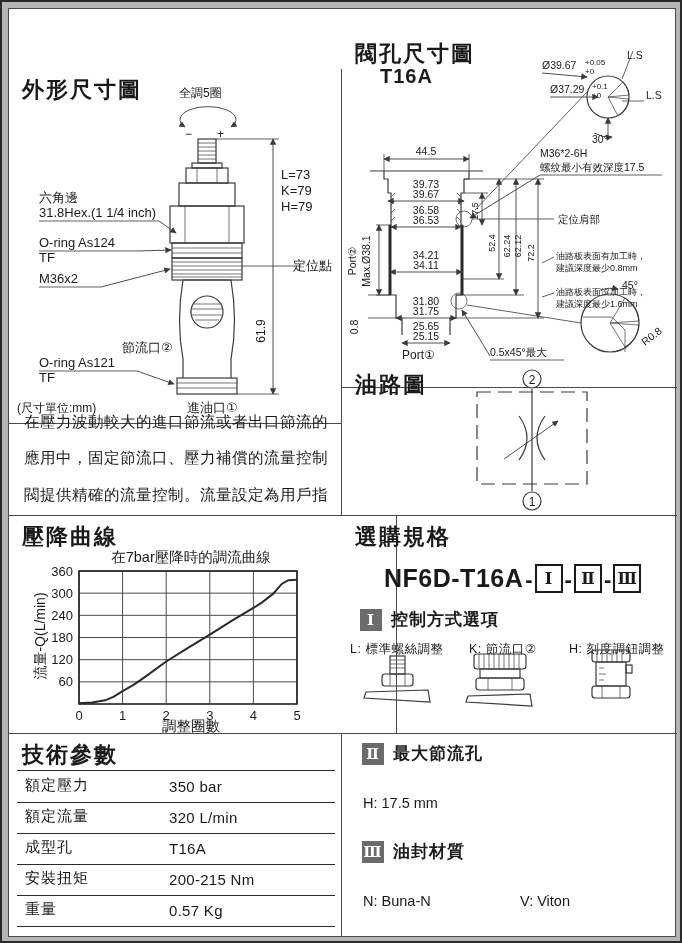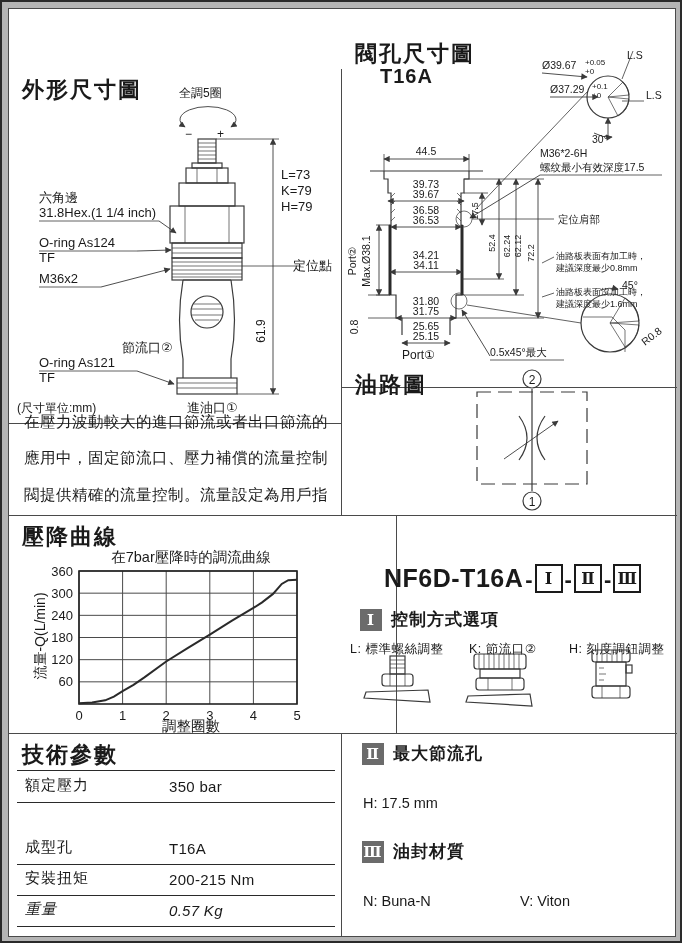--- a/index.html
+++ b/index.html
@@ -303,20 +303,21 @@
             <text x="64" y="103.83333333333334" text-anchor="end" style="font-size:13px">240</text>
             <text x="64" y="81.66666666666666" text-anchor="end" style="font-size:13px">300</text>
             <text x="64" y="59.5" text-anchor="end" style="font-size:13px">360</text>
             <rect x="70" y="55" width="218" height="133" fill="none" stroke="#222" stroke-width="1.6"></rect>
             <polyline points="70,187.26111111111112 83.08,186.5222222222222 96.16,184.30555555555554 104.88,180.61111111111111 113.6,175.06944444444446 124.5,168.7888888888889 135.39999999999998,161.4 157.2,145.51388888888889 179,131.84444444444443 200.79999999999998,118.54444444444444 222.6,104.875 244.4,91.94444444444444 253.12,86.40277777777779 264.02,77.90555555555557 272.74,67.93055555555556 279.28,64.23611111111111 288,63.86666666666666" fill="none" stroke="#2a2a2a" stroke-width="2"></polyline>
           </g>
     </svg>
   </div>
 
   <div class="cell bB" style="left:333px;top:507px;width:335px;height:218px;">
+    <div class="sec-title">選購規格</div>
     <div class="model-row">
       <span class="model-text">NF6D-T16A</span>
       <span class="model-dash">-</span>
       <span class="model-box">Ⅰ</span>
       <span class="model-dash">-</span>
       <span class="model-box">Ⅱ</span>
       <span class="model-dash">-</span>
       <span class="model-box">Ⅲ</span>
     </div>
     <div class="opt-head" style="left:18px;top:92px;">
@@ -385,29 +386,33 @@
     </svg>
   </div>
 
   <div class="cell bR" style="left:0;top:725px;width:333px;height:202px;">
     <div class="sec-title">技術參數</div>
     <div class="param-top" style="top:36px;"></div>
     <div class="param-row" style="top:37px;">
       <span class="param-label">額定壓力</span>
       <span class="param-value">350 bar</span>
     </div>
+    <div class="param-row" style="top:68px;">
+      <span class="param-label">額定流量</span>
+      <span class="param-value">320 L/min</span>
+    </div>
     <div class="param-row" style="top:99px;">
       <span class="param-label">成型孔</span>
       <span class="param-value">T16A</span>
     </div>
     <div class="param-row" style="top:130px;">
       <span class="param-label">安裝扭矩</span>
       <span class="param-value">200-215 Nm</span>
     </div>
-    <div class="param-row" style="top:161px;font-style:italic;">
+    <div class="param-row" style="top:161px;">
       <span class="param-label">重量</span>
       <span class="param-value">0.57 Kg</span>
     </div>
   </div>
 
   <div class="cell" style="left:333px;top:725px;width:335px;height:202px;">
     <div class="opt-head" style="left:20px;top:8px;">
       <span class="chip">Ⅱ</span>
       <span>最大節流孔</span>
     </div>

